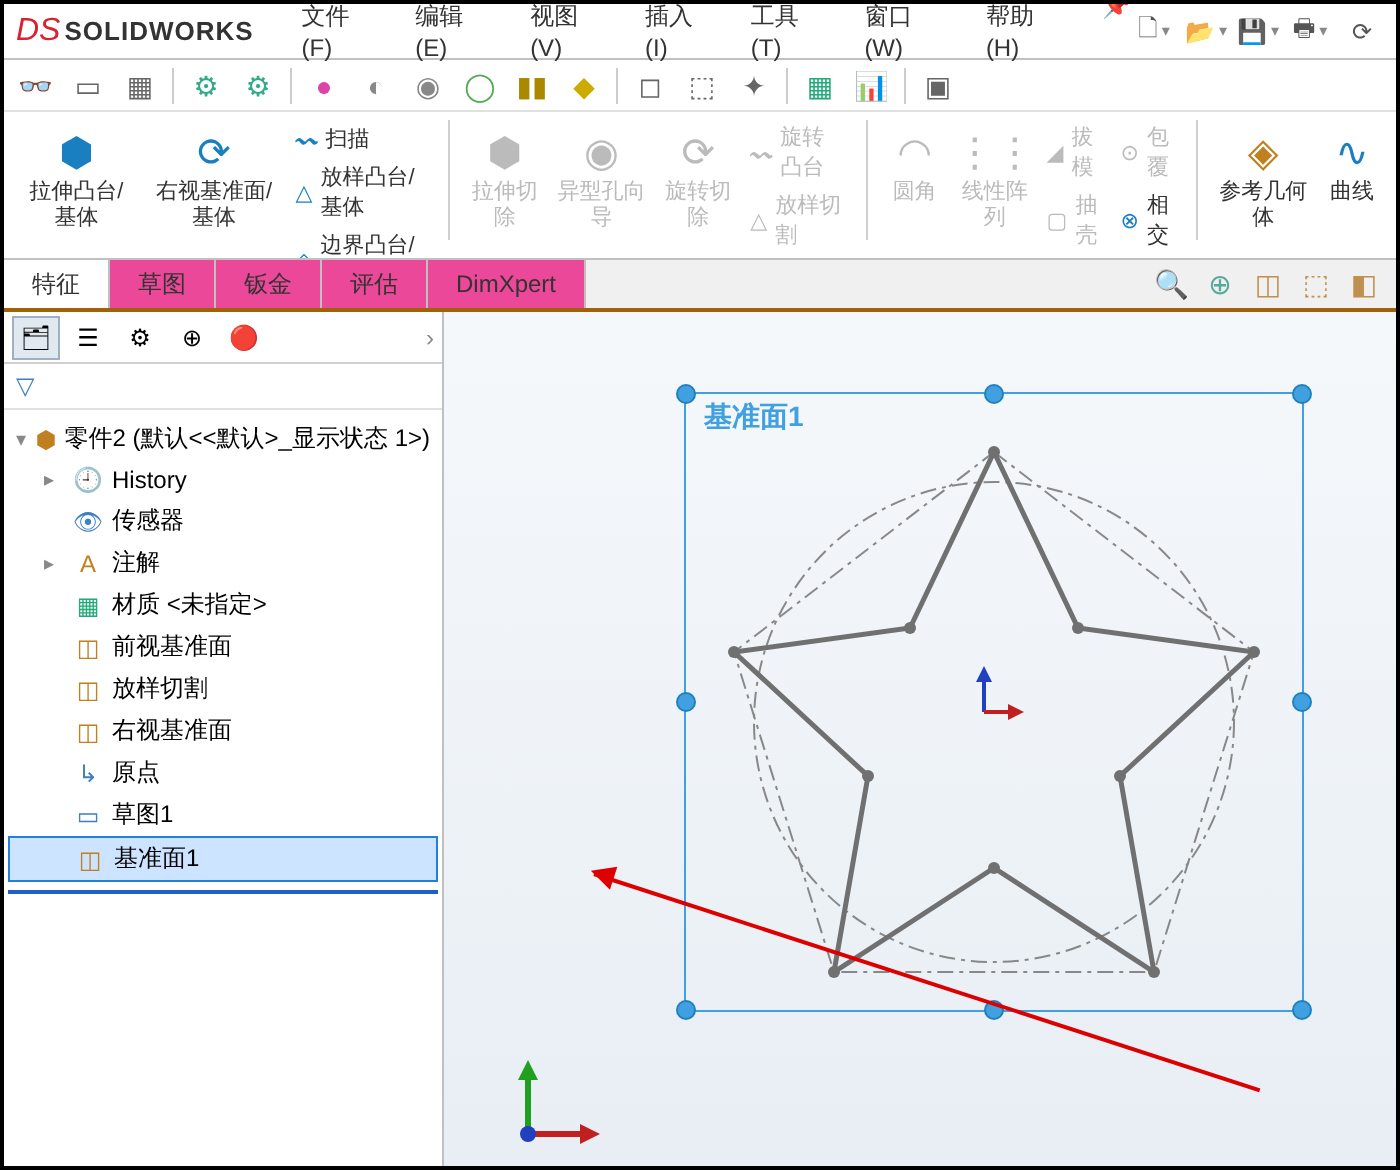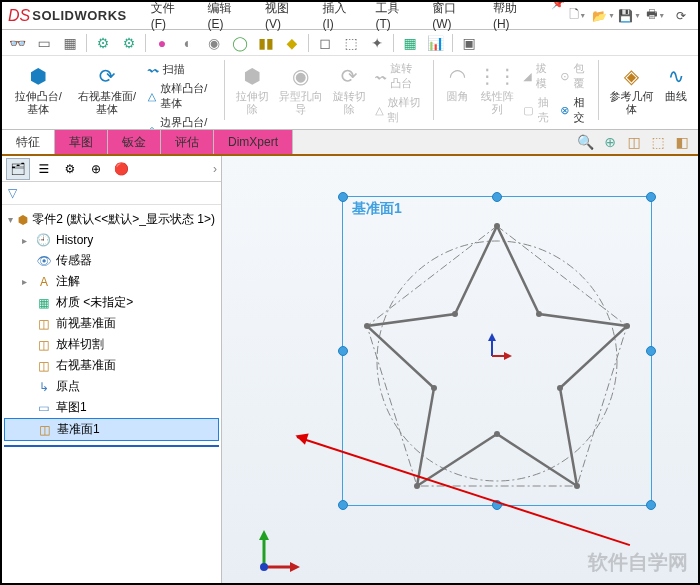--- a/index.html
+++ b/index.html
@@ -326,16 +326,15 @@
     </svg>
     <div class="red-arrow"></div>
     <svg class="coord-triad" width="50" height="50">
       <line x1="12" y1="42" x2="12" y2="10" stroke="#20a020" stroke-width="3"></line>
       <polygon points="12,5 7,15 17,15" fill="#20a020"></polygon>
       <line x1="12" y1="42" x2="44" y2="42" stroke="#c02020" stroke-width="3"></line>
       <polygon points="48,42 38,37 38,47" fill="#c02020"></polygon>
       <circle cx="12" cy="42" r="4" fill="#2040c0"></circle>
     </svg>
     <div class="watermark">
-      <div>软件自学网</div>
     </div>
   </div>
 </div>
 
 </body></html>

